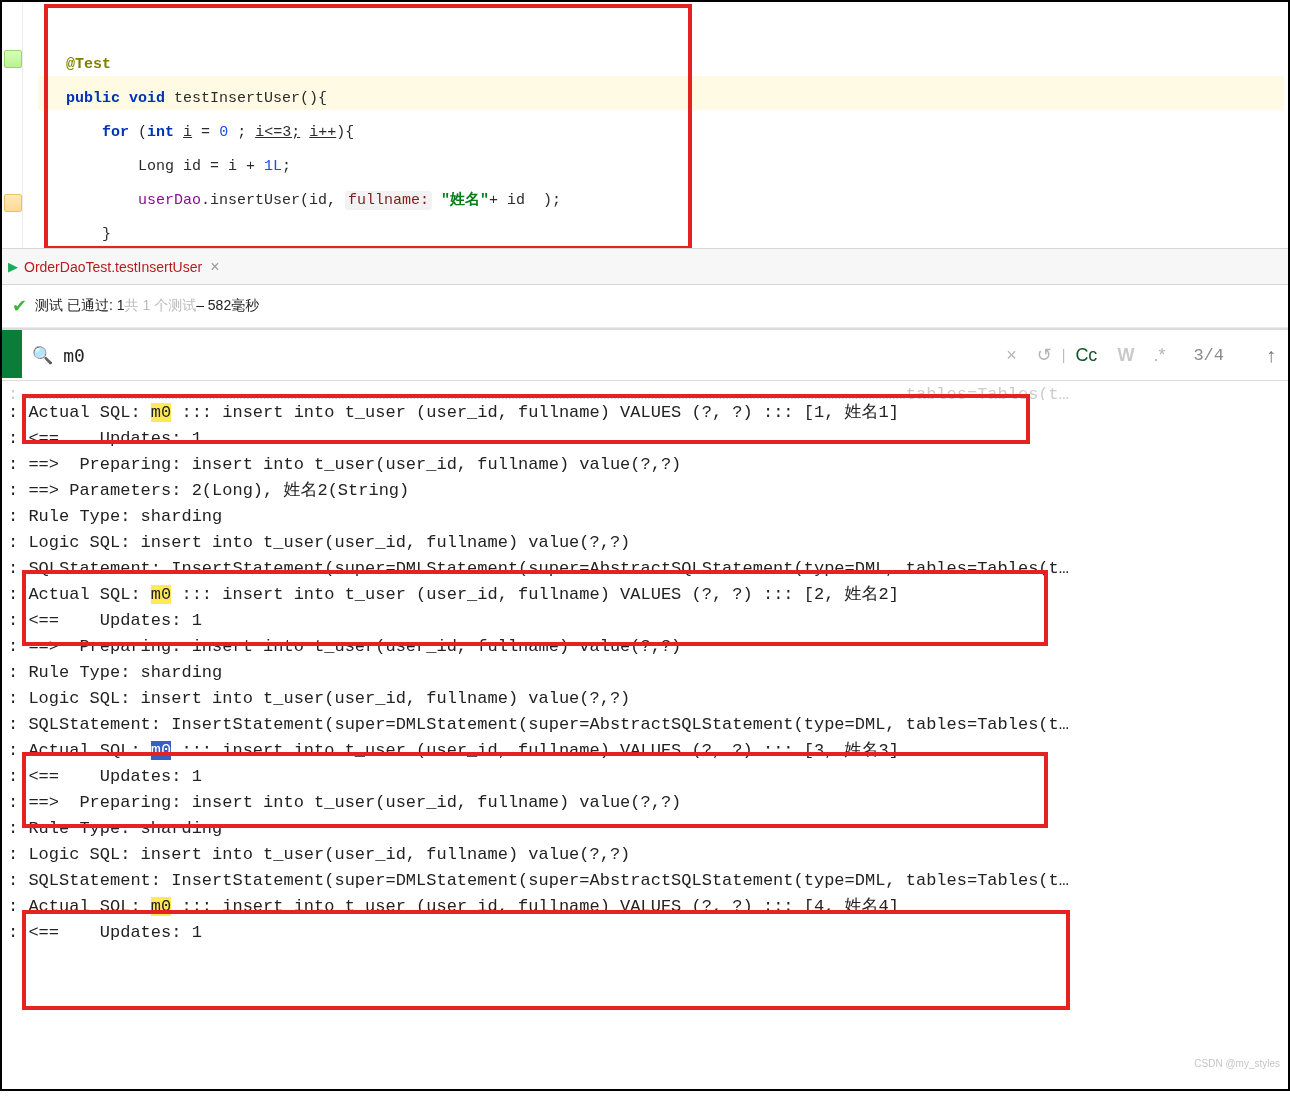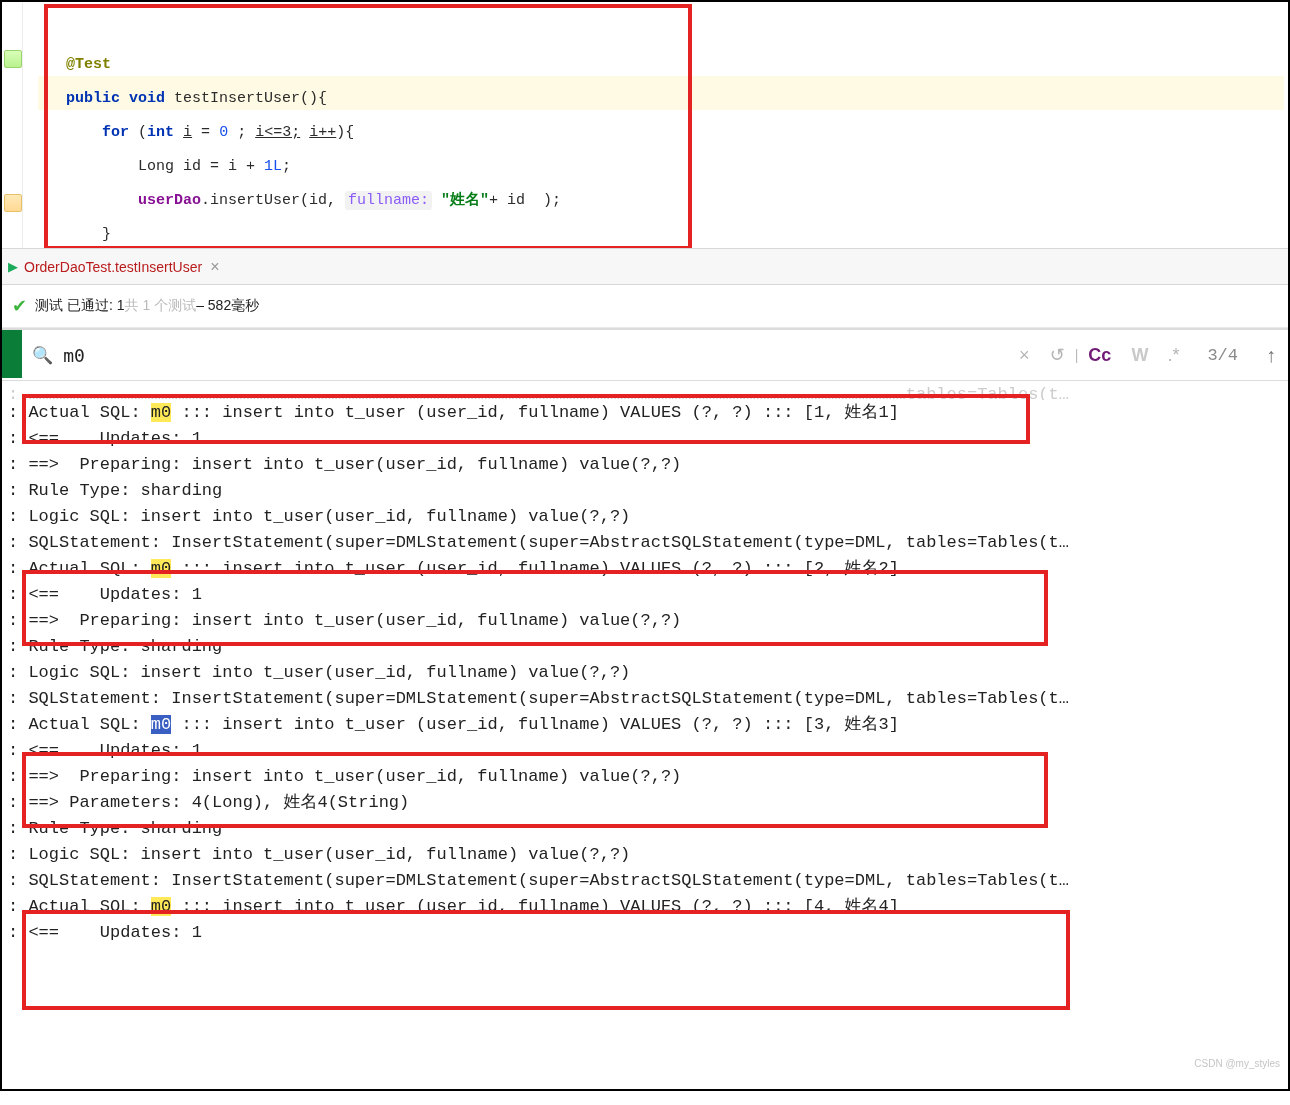--- a/index.html
+++ b/index.html
@@ -9,37 +9,37 @@
 .gutter .gicon{position:absolute;left:2px;width:16px;height:16px;border-radius:2px}
 .gi1{top:48px;background:linear-gradient(#d9ffb9,#b9f28e);border:1px solid #9ad46c}
 .gi3{top:192px;background:linear-gradient(#ffe9b6,#ffd994);border:1px solid #e7c068}
 .editor{position:absolute;left:36px;top:0;right:4px;height:246px;background:#fff}
 .editor-redbox{position:absolute;left:6px;top:2px;width:640px;height:238px;border:4px solid #e52222}
 .code{position:absolute;left:28px;top:12px;right:8px;line-height:34px;white-space:pre}
 .code .kw{color:#0033b3;font-weight:bold}
 .code .ann{color:#808000;font-weight:bold}
 .code .num{color:#1750eb}
 .code .str{color:#067d17;font-weight:bold}
-.code .fld{color:#871094;font-weight:bold}
+.code .fld{color:#871094;font-weight:normal}
 .cur-line{position:absolute;left:0;right:0;height:34px;background:#fefae3}
-.hint{background:#f2f2f2;color:#8b5cf6;padding:1px 3px;border-radius:3px}
+.hint{background:#f2f2f2;color:#7f1d1d;padding:1px 3px;border-radius:3px}
 .tabbar{position:absolute;left:0;top:246px;right:0;height:35px;border-top:1px solid #d7d7d7;border-bottom:1px solid #d7d7d7;background:#f7f7f7;display:flex;align-items:center;padding-left:6px}
 .tabbar .arrow{color:#1aab5a;margin-right:6px;font-size:13px}
 .tabbar .tabname{color:#b91c1c}
 .tabbar .close{color:#999;margin-left:8px;font-size:16px}
 .status{position:absolute;left:0;top:283px;right:0;height:42px;display:flex;align-items:center;padding-left:10px;color:#222;border-bottom:1px solid #eaeaea}
 .status .check{color:#3db43d;font-size:18px;margin-right:8px}
 .status .gray{color:#bababa}
 .search{position:absolute;left:0;top:326px;right:0;height:50px;display:flex;align-items:center;border-top:2px solid #dcdcdc;border-bottom:1px solid #dcdcdc;padding:0 12px 0 6px}
 .search-left{position:absolute;left:0;top:326px;width:20px;height:50px;background:#0a7d39}
 .search .mag{color:#888;font-size:17px;margin:0 8px 0 24px}
 .search input{flex:1;border:none;outline:none;font-family:Consolas,monospace;font-size:18px;color:#222;background:transparent}
 .search .sico{color:#b5b5b5;font-size:18px;margin:0 10px;cursor:pointer}
-.search .count{color:#8a8a8a;font-size:17px;margin-left:18px;margin-right:4px}
-.search .cc{font-weight:bold;color:#701a75}
+.search .count{color:#8a8a8a;font-size:17px;margin-left:18px;margin-right:18px}
+.search .cc{font-weight:normal;color:#14532d}
 .search .w{font-weight:bold;color:#c9c9c9;letter-spacing:-1px}
 .console{position:absolute;left:2px;top:376px;right:2px;bottom:2px;overflow:hidden;padding:4px 0 0 4px}
 .console .line{white-space:pre;line-height:26px;color:#222;font-family:Consolas,"Courier New",monospace;font-size:17px}
 .hl{background:#ffe959}
 .hl-sel{background:#3a5fc2;color:#fff}
 .rb{position:absolute;border:4px solid #e52222;pointer-events:none}
 .watermark{position:absolute;right:8px;bottom:20px;font-size:10px;color:#c5c5c5}
 .sep{color:#bbb}
 .up-arrow{color:#777;font-size:20px;margin-left:24px}
 </style>
@@ -91,33 +91,33 @@
     <span class="sico">.*</span>
     <span class="count mono">3/4</span>
     <span class="up-arrow">↑</span>
   </div>
 
   <div class="console mono">
     <div class="line" style="color:#ccc;overflow:hidden;height:18px">: ……………………………………………………………………………………………………………………………………………………………………………………………………………………………………tables=Tables(t…</div>
     <div class="line"><span>: Actual SQL: </span><span class="hl">m0</span><span> ::: insert into t_user (user_id, fullname) VALUES (?, ?) ::: [1, 姓名1]</span></div>
     <div class="line">: &lt;==    Updates: 1</div>
     <div class="line">: ==&gt;  Preparing: insert into t_user(user_id, fullname) value(?,?)</div>
+    <div class="line">: ==&gt; Parameters: 2(Long), 姓名2(String)</div>
     <div class="line">: Rule Type: sharding</div>
     <div class="line">: Logic SQL: insert into t_user(user_id, fullname) value(?,?)</div>
     <div class="line">: SQLStatement: InsertStatement(super=DMLStatement(super=AbstractSQLStatement(type=DML, tables=Tables(t…</div>
     <div class="line"><span>: Actual SQL: </span><span class="hl">m0</span><span> ::: insert into t_user (user_id, fullname) VALUES (?, ?) ::: [2, 姓名2]</span></div>
     <div class="line">: &lt;==    Updates: 1</div>
     <div class="line">: ==&gt;  Preparing: insert into t_user(user_id, fullname) value(?,?)</div>
     <div class="line">: Rule Type: sharding</div>
     <div class="line">: Logic SQL: insert into t_user(user_id, fullname) value(?,?)</div>
     <div class="line">: SQLStatement: InsertStatement(super=DMLStatement(super=AbstractSQLStatement(type=DML, tables=Tables(t…</div>
     <div class="line"><span>: Actual SQL: </span><span class="hl-sel">m0</span><span> ::: insert into t_user (user_id, fullname) VALUES (?, ?) ::: [3, 姓名3]</span></div>
     <div class="line">: &lt;==    Updates: 1</div>
     <div class="line">: ==&gt;  Preparing: insert into t_user(user_id, fullname) value(?,?)</div>
-    <div class="line">: ==&gt; Parameters: 4(Long), 姓名4(String)</div>
     <div class="line">: Rule Type: sharding</div>
     <div class="line">: Logic SQL: insert into t_user(user_id, fullname) value(?,?)</div>
     <div class="line">: SQLStatement: InsertStatement(super=DMLStatement(super=AbstractSQLStatement(type=DML, tables=Tables(t…</div>
     <div class="line"><span>: Actual SQL: </span><span class="hl">m0</span><span> ::: insert into t_user (user_id, fullname) VALUES (?, ?) ::: [4, 姓名4]</span></div>
     <div class="line">: &lt;==    Updates: 1</div>
   </div>
 
   <div class="rb" style="left:20px;top:392px;width:1000px;height:42px"></div>
   <div class="rb" style="left:20px;top:568px;width:1018px;height:68px"></div>
   <div class="rb" style="left:20px;top:750px;width:1018px;height:68px"></div>

